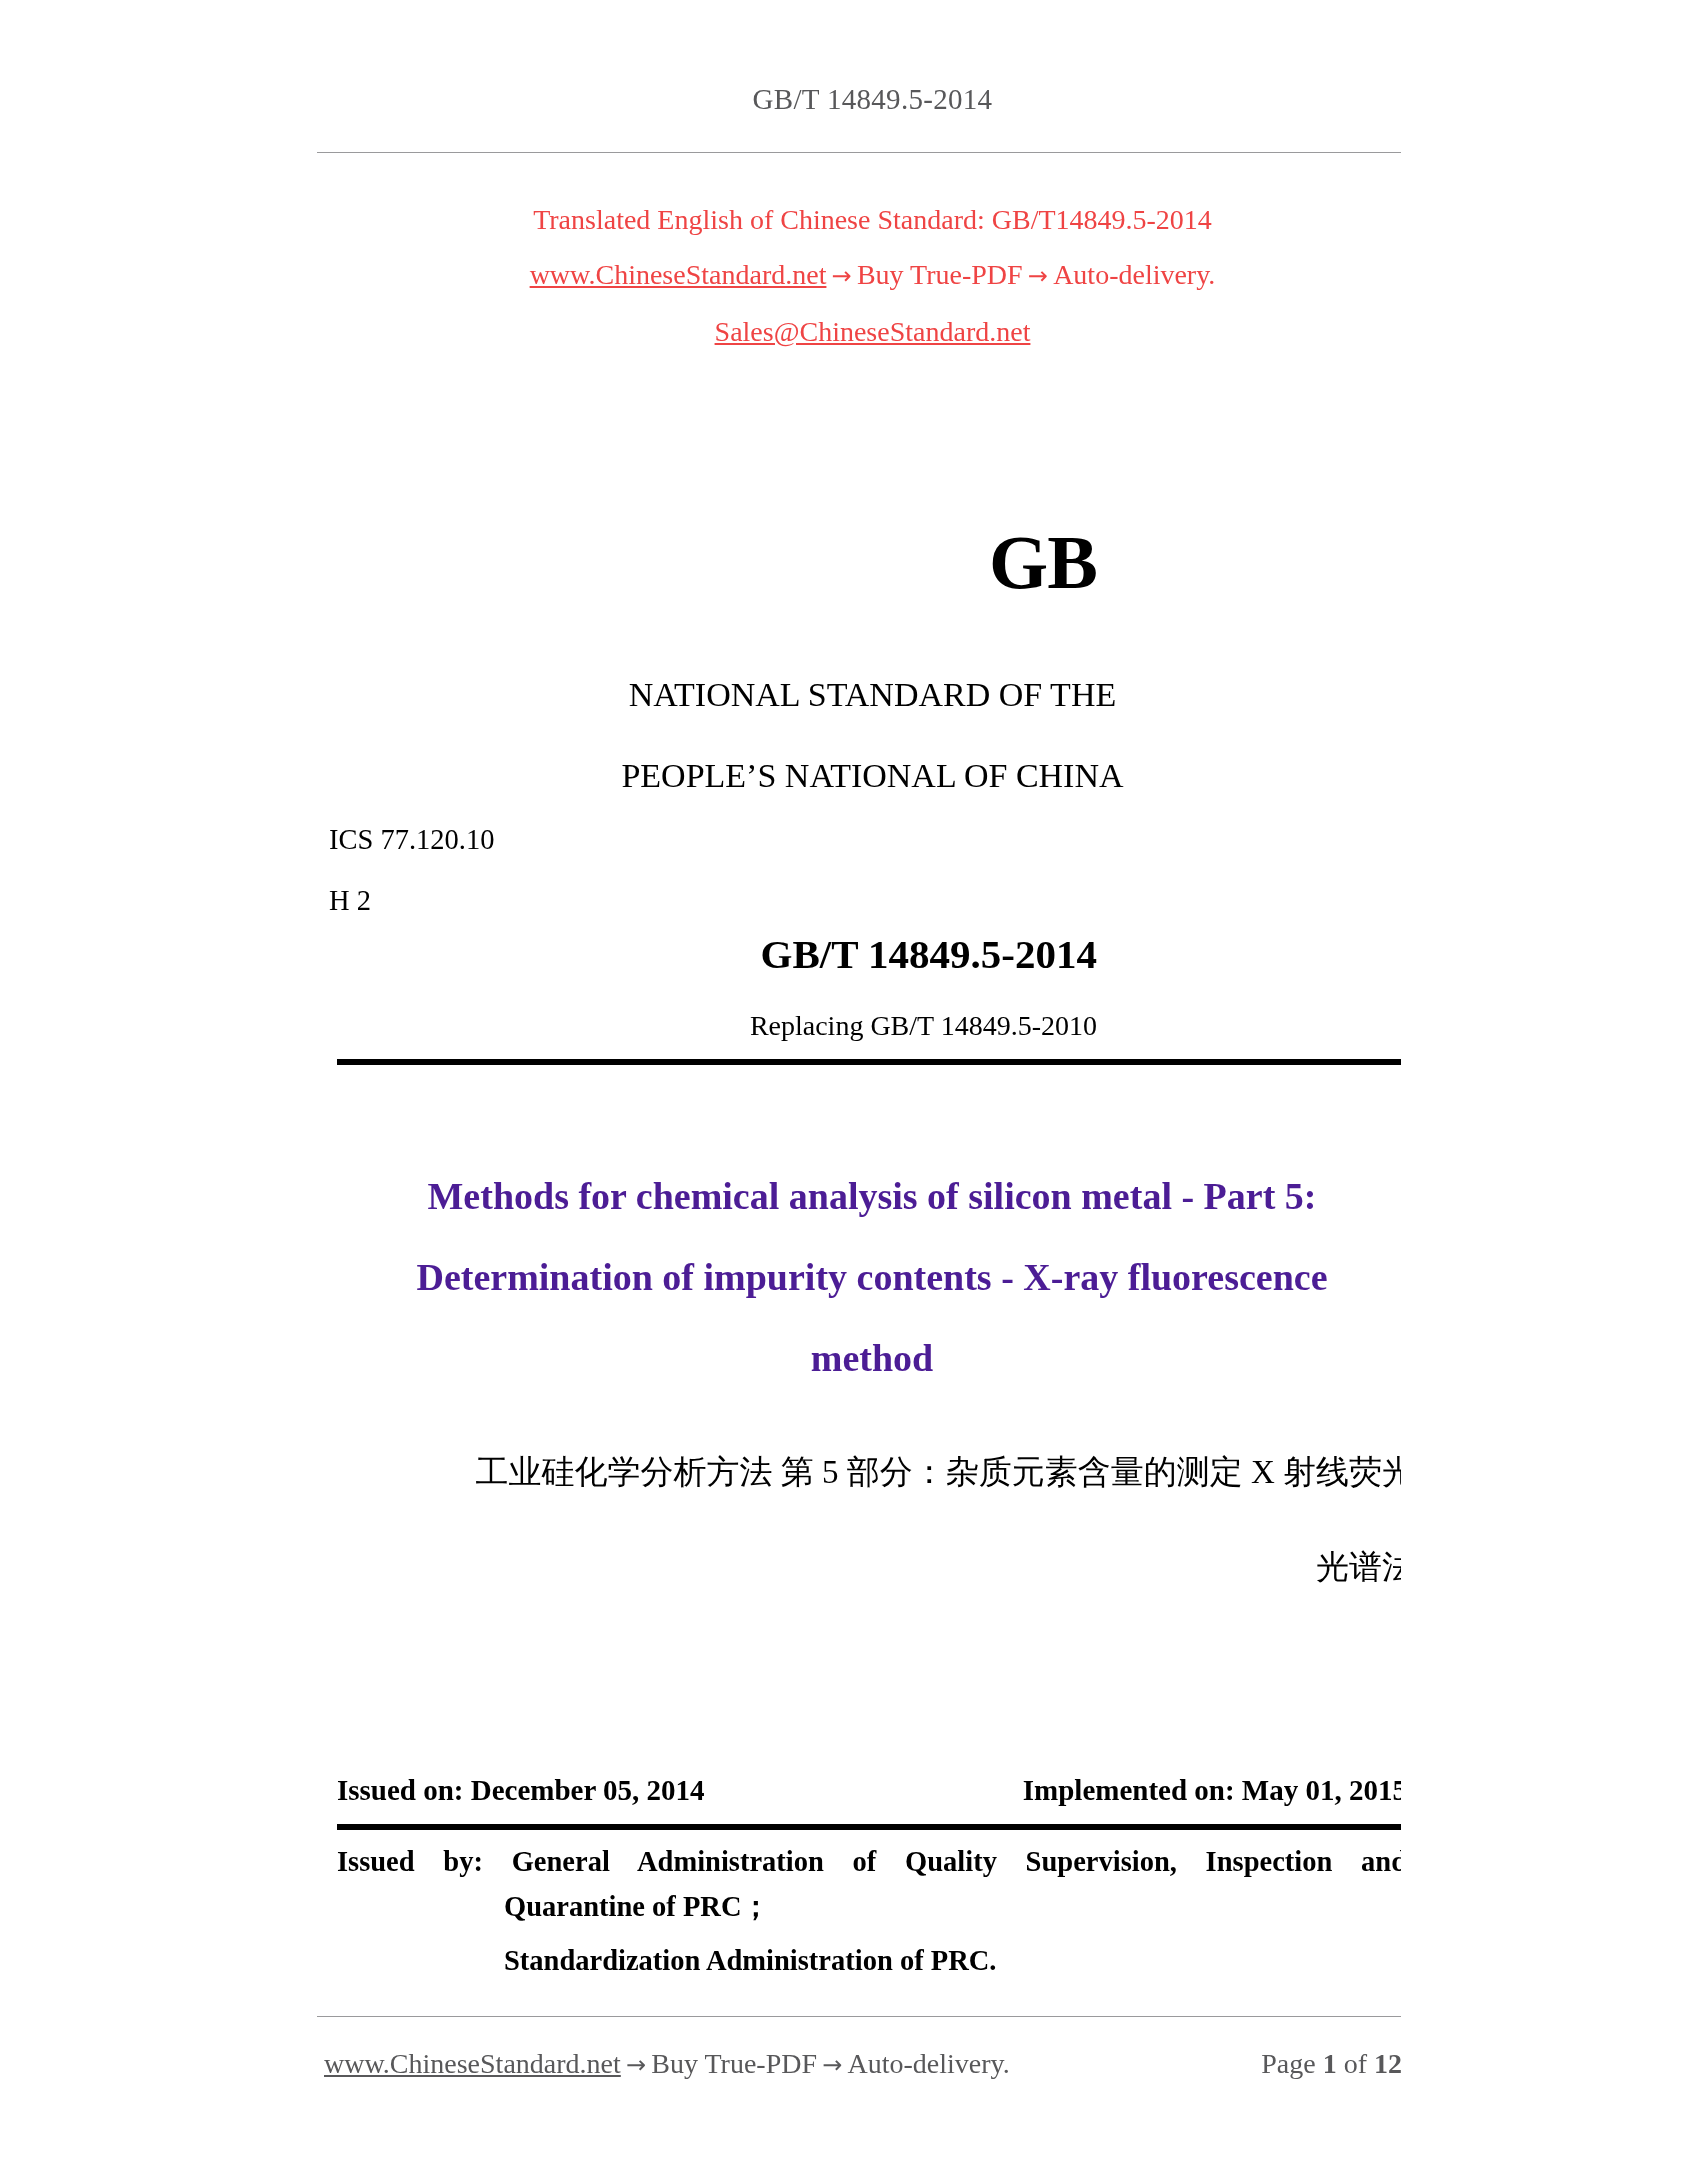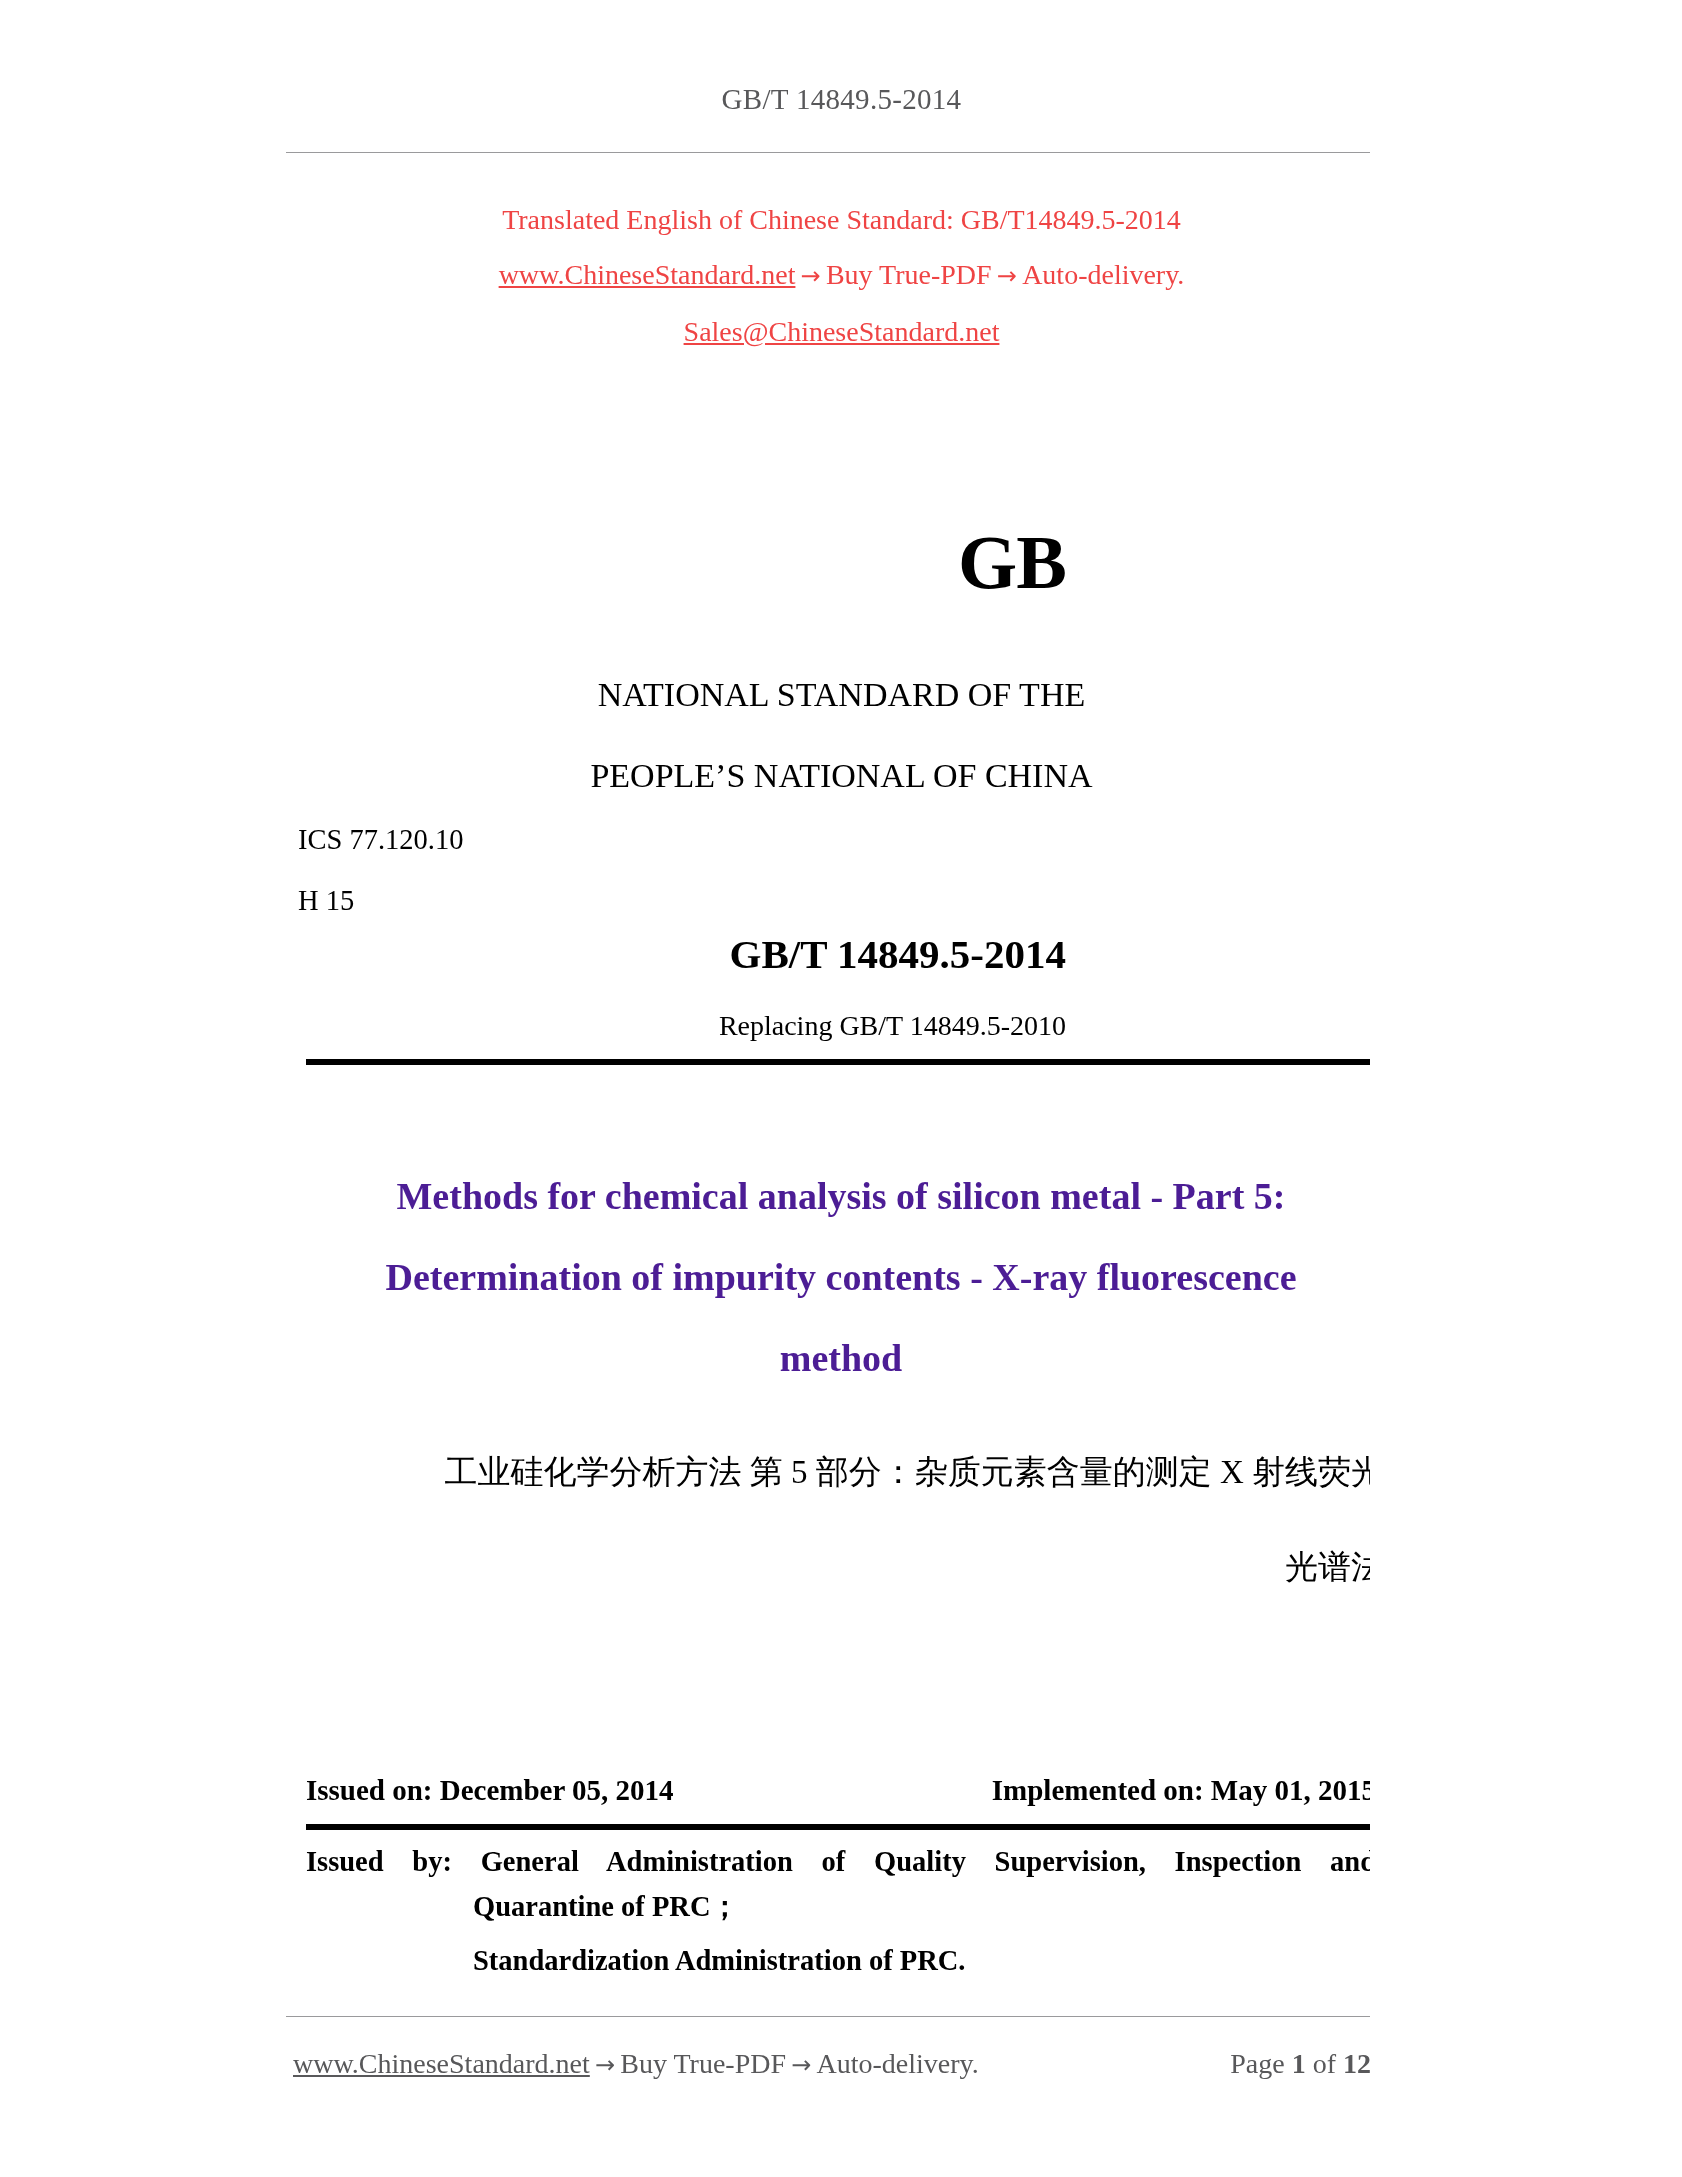--- a/index.html
+++ b/index.html
@@ -14,20 +14,21 @@
     color: #000000;
     -webkit-font-smoothing: antialiased;
   }
 
   .page {
     position: relative;
     width: 1370px;
     height: 2177px;
     box-sizing: border-box;
     overflow: hidden;
+    margin-left: 31px;
   }
 
   
   .running-header {
     position: absolute;
     left: 0;
     top: 83px;
     width: 1683px;
     text-align: center;
     font-size: 29px;
@@ -220,21 +221,21 @@
 
   <div class="gb-logo">GB</div>
 
   <div class="nat-std">
     <div>NATIONAL STANDARD OF THE</div>
     <div>PEOPLE’S NATIONAL OF CHINA</div>
   </div>
 
   <div class="ics">
     <div>ICS 77.120.10</div>
-    <div>H 15</div>
+    <div>H 2</div>
   </div>
 
   <div class="std-no">GB/T 14849.5-2014</div>
   <div class="replacing">Replacing GB/T 14849.5-2010</div>
 
   <div class="rule-thick rule-thick-top"></div>
 
   <div class="title-en">
     <div>Methods for chemical analysis of silicon metal - Part 5:</div>
     <div>Determination of impurity contents - X-ray fluorescence</div>

